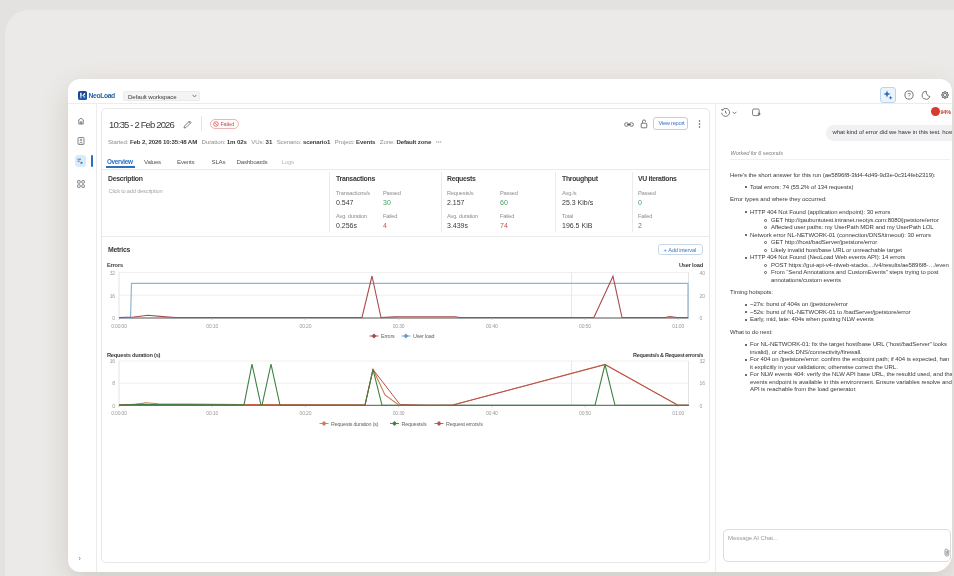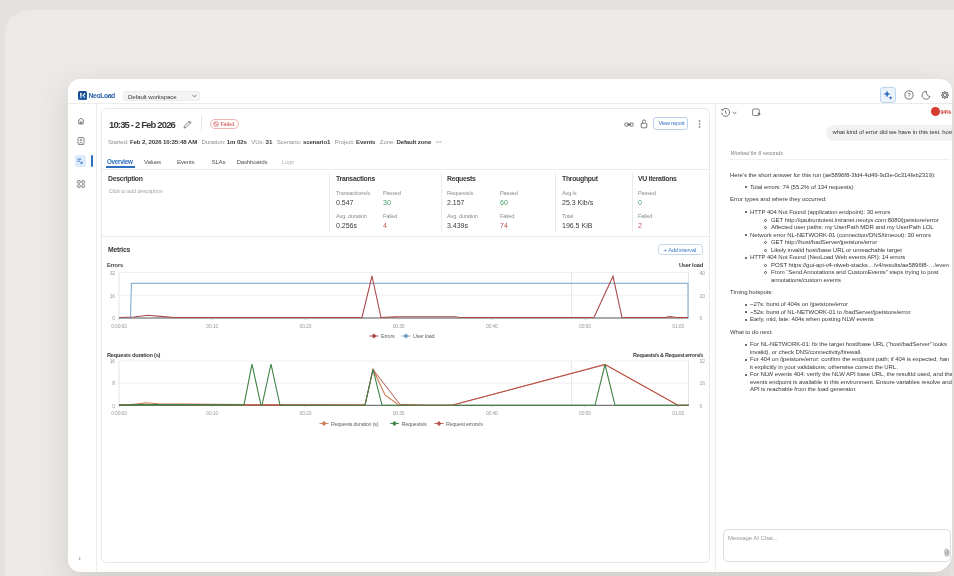--- a/index.html
+++ b/index.html
@@ -72,21 +72,21 @@
       <g fill="none" stroke="#555" stroke-width="0.7">
         <rect x="0.6" y="0.6" width="2.6" height="2.6" rx="0.5"></rect>
         <rect x="4.8" y="0.6" width="2.6" height="2.6" rx="0.5"></rect>
         <rect x="0.6" y="4.8" width="2.6" height="2.6" rx="0.5"></rect>
         <rect x="4.8" y="4.8" width="2.6" height="2.6" rx="0.5"></rect>
       </g>
     </svg>
   <div class="a" style="left:10.5px;top:475.5px;font-size:7px;color:#777">›</div>
 
   <div class="a" style="left:33px;top:28.5px;width:609px;height:455px;border:1px solid #e7e7e7;border-radius:5px;background:#fff"></div>
-  <div class="a nw" style="left:41px;top:40px;font-size:9.5px;font-weight:bold;color:#3a3a3a;letter-spacing:-0.85px">10:35 - 2 Feb 2026</div>
+  <div class="a nw" style="left:41px;top:40px;font-size:9.5px;font-weight:normal;color:#3a3a3a;letter-spacing:-0.85px">10:35 - 2 Feb 2026</div>
   <svg class="a" style="left:114.5px;top:41px" width="9" height="9" viewBox="0 0 9 9">
       <path d="M1 8 L1.5 6 L6.5 1 L8 2.5 L3 7.5 Z M5.8 1.7 L7.3 3.2" fill="none" stroke="#666" stroke-width="0.8"></path>
     </svg>
   <div class="a" style="left:132.5px;top:37px;width:1px;height:15px;background:#e5e5e5"></div>
   <div class="a" style="left:142px;top:40px;width:29px;height:9.5px;border:1px solid #ecb4b4;border-radius:5px;background:#fffbfb"></div>
   <svg class="a" style="left:145px;top:41.7px" width="6" height="6" viewBox="0 0 6 6">
       <circle cx="3" cy="3" r="2.3" fill="none" stroke="#cb4f4b" stroke-width="0.7"></circle>
       <path d="M1.7 1.7 L4.3 4.3" stroke="#cb4f4b" stroke-width="0.7"></path>
     </svg>
   <div class="a nw" style="left:152.5px;top:41.8px;font-size:5.5px;color:#cb4f4b;letter-spacing:-0.25px">Failed</div>

